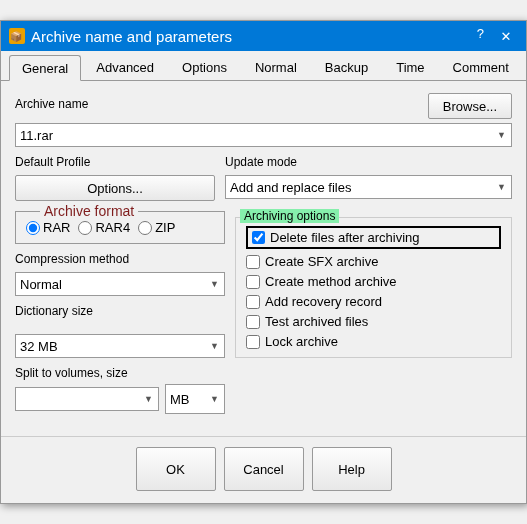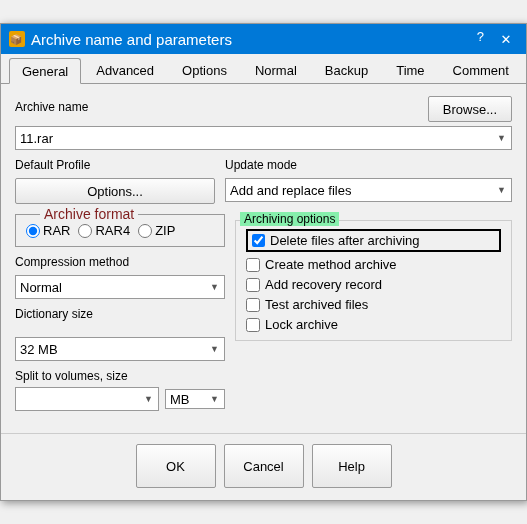--- a/index.html
+++ b/index.html
@@ -360,39 +360,43 @@
 
         <div>
           <div class="section-label">Split to volumes, size</div>
           <div class="split-row" style="margin-top:2px;">
             <div class="dropdown-wrapper" style="flex:1;">
               <select style="width:100%;height:24px;border:1px solid #999;background:white;font-size:13px;">
                 <option value=""></option>
               </select>
             </div>
             <div class="dropdown-wrapper small-dropdown">
-              <select style="width:60px;height:20px;border:1px solid #999;background:white;font-size:13px;">
+              <select style="width:60px;height:30px;border:1px solid #999;background:white;font-size:13px;">
                 <option>MB</option>
                 <option>KB</option>
                 <option>GB</option>
               </select>
             </div>
           </div>
         </div>
       </div>
 
       <div class="col-right">
         <div class="archiving-options">
           <span class="archiving-options-legend">Archiving options</span>
 
           <div class="checkbox-highlighted" style="border:2px solid #000;padding:2px 4px;margin-bottom:5px;display:flex;align-items:center;gap:5px;">
             <input type="checkbox" checked="" style="">
             <label style="cursor:pointer;">Delete files after archiving</label>
           </div>
 
+          <div class="checkbox-item">
+            <input type="checkbox" style="">
+            <label style="cursor:pointer;">Create SFX archive</label>
+          </div>
 
           <div class="checkbox-item">
             <input type="checkbox" style="">
             <label style="cursor:pointer;">Create method archive</label>
           </div>
 
           <div class="checkbox-item">
             <input type="checkbox" style="">
             <label style="cursor:pointer;">Add recovery record</label>
           </div>

